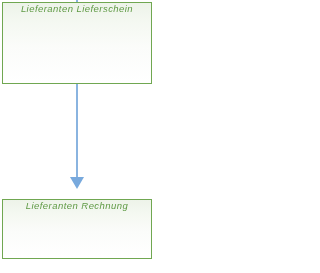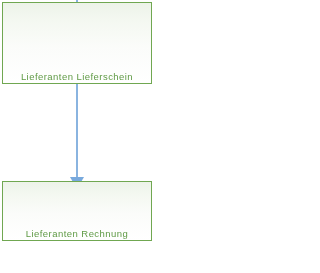--- a/index.html
+++ b/index.html
@@ -26,32 +26,33 @@
     left: 2px;
     width: 150px;
     box-sizing: border-box;
     border: 1px solid #70a751;
     background: linear-gradient(to bottom,
                 #edf3e9 0%,
                 #f4f8f1 22%,
                 #fbfcfa 55%,
                 #ffffff 100%);
     display: flex;
-    align-items: flex-end;
+    align-items: flex-start;
     justify-content: center;
     text-align: center;
+    font-style: italic;
   }
 
   #node-lieferschein {
     top: 2px;
     height: 82px;
   }
 
   #node-rechnung {
-    top: 181px;
+    top: 199px;
     height: 60px;
   }
 
   .node-label {
     font-family: "Liberation Sans", sans-serif;
     font-size: 9.5px;
     line-height: 12px;
     color: #5f9a45;
     letter-spacing: 0.45px;
     white-space: nowrap;

